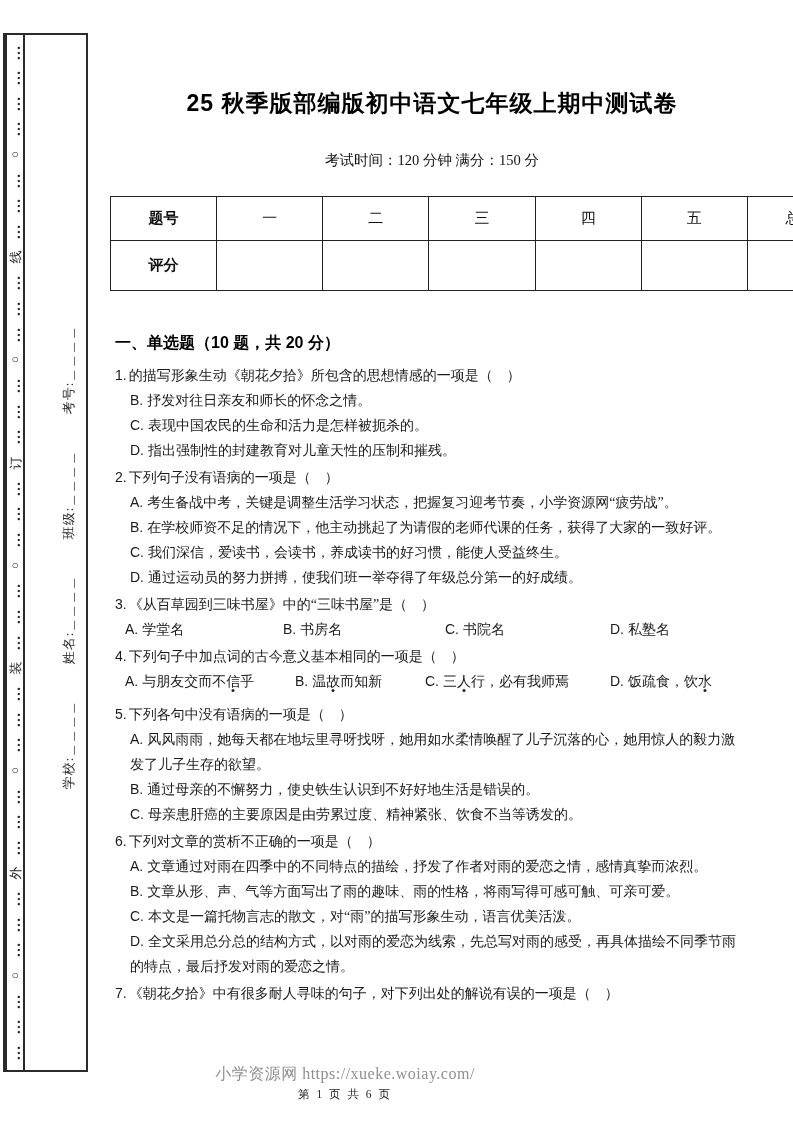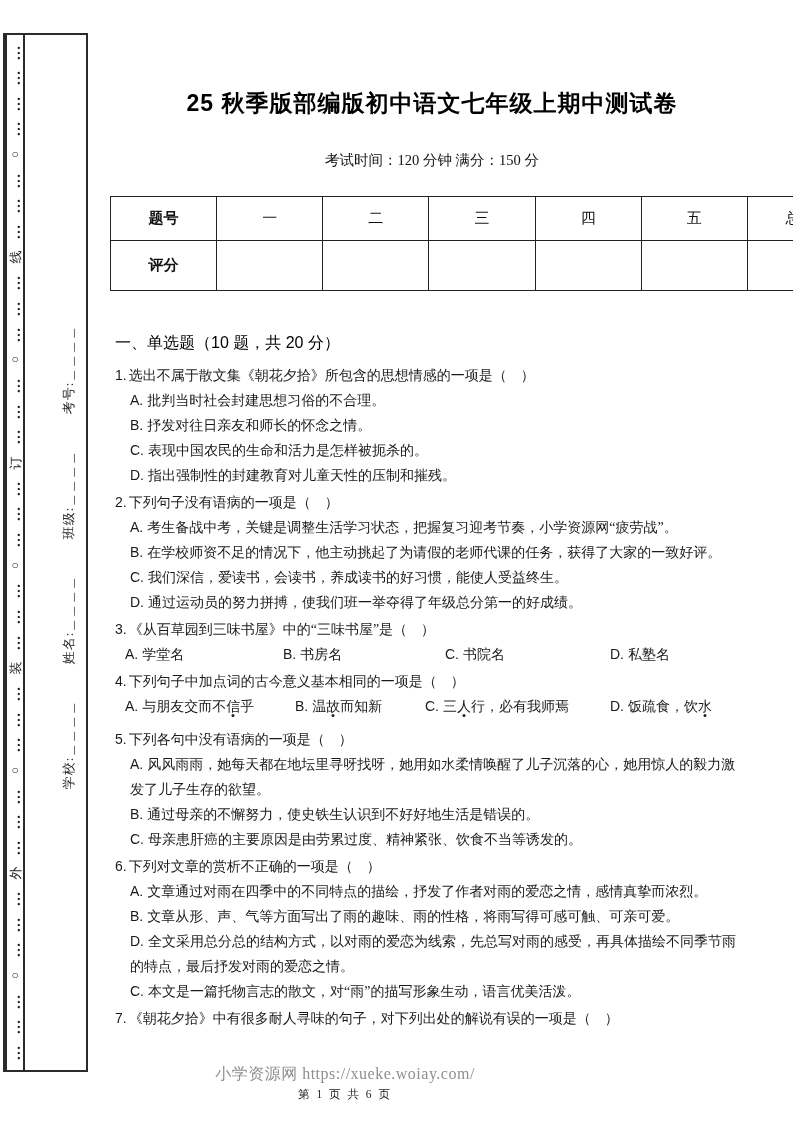--- a/index.html
+++ b/index.html
@@ -43,21 +43,21 @@
     font-size:15px; color:#111;
   }
   table.score tr:nth-child(1) td { height:44px; }
   table.score tr:nth-child(2) td { height:50px; }
   table.score td.rowhead { font-family:"Liberation Sans","DejaVu Sans",sans-serif; font-weight:bold; }
 
   
   .main { position:absolute; left:115px; top:328px; width:627px; font-size:14px; line-height:25px; }
   .section-heading {
     font-family:"Liberation Sans","DejaVu Sans",sans-serif;
-    font-weight:normal; font-size:16px; line-height:30px; margin-bottom:5px; color:#000;
+    font-weight:bold; font-size:16px; line-height:30px; margin-bottom:5px; color:#000;
   }
   .question { margin-top:2px; }
   .stem { line-height:25px; }
   .qnum { font-family:"Liberation Sans","DejaVu Sans",sans-serif; margin-right:2px; }
   .opt { padding-left:15px; line-height:25px; }
   .opt-label { font-family:"Liberation Sans","DejaVu Sans",sans-serif; margin-right:4px; }
   .opt-row { display:grid; grid-template-columns:158px 162px 165px auto; padding-left:10px; line-height:25px; }
   .question[data-qnum="4"] .opt-row { grid-template-columns:170px 130px 185px auto; }
   .question[data-qnum="4"] { margin-bottom:8px; }
   .opt-inline { white-space:nowrap; }
@@ -244,22 +244,21 @@
             <td></td>
           </tr>
         </tbody>
       </table>
   </div>
 
   <div class="main">
     <div class="section-heading">一、单选题（10 题，共 20 分）</div>
     <div id="questions">
         <div class="question" data-qnum="1">
-          <div class="stem"><span class="qnum">1.</span><span>选出不属于散文集《朝花夕拾》所包含的思想情感的一项是（　）</span></div>
-          <div class="opt"><span class="opt-label">A.</span><span>批判当时社会封建思想习俗的不合理。</span></div>
+          <div class="stem"><span class="qnum">1.</span><span>的描写形象生动《朝花夕拾》所包含的思想情感的一项是（　）</span></div>
           <div class="opt"><span class="opt-label">B.</span><span>抒发对往日亲友和师长的怀念之情。</span></div>
           <div class="opt"><span class="opt-label">C.</span><span>表现中国农民的生命和活力是怎样被扼杀的。</span></div>
           <div class="opt"><span class="opt-label">D.</span><span>指出强制性的封建教育对儿童天性的压制和摧残。</span></div>
         </div>
         <div class="question" data-qnum="2">
           <div class="stem"><span class="qnum">2.</span><span>下列句子没有语病的一项是（　）</span></div>
           <div class="opt"><span class="opt-label">A.</span><span>考生备战中考，关键是调整生活学习状态，把握复习迎考节奏，小学资源网“疲劳战”。</span></div>
           <div class="opt"><span class="opt-label">B.</span><span>在学校师资不足的情况下，他主动挑起了为请假的老师代课的任务，获得了大家的一致好评。</span></div>
           <div class="opt"><span class="opt-label">C.</span><span>我们深信，爱读书，会读书，养成读书的好习惯，能使人受益终生。</span></div>
           <div class="opt"><span class="opt-label">D.</span><span>通过运动员的努力拼搏，使我们班一举夺得了年级总分第一的好成绩。</span></div>
@@ -285,22 +284,22 @@
         <div class="question" data-qnum="5">
           <div class="stem"><span class="qnum">5.</span><span>下列各句中没有语病的一项是（　）</span></div>
           <div class="opt"><span class="opt-label">A.</span><span>风风雨雨，她每天都在地坛里寻呀找呀，她用如水柔情唤醒了儿子沉落的心，她用惊人的毅力激发了儿子生存的欲望。</span></div>
           <div class="opt"><span class="opt-label">B.</span><span>通过母亲的不懈努力，使史铁生认识到不好好地生活是错误的。</span></div>
           <div class="opt"><span class="opt-label">C.</span><span>母亲患肝癌的主要原因是由劳累过度、精神紧张、饮食不当等诱发的。</span></div>
         </div>
         <div class="question" data-qnum="6">
           <div class="stem"><span class="qnum">6.</span><span>下列对文章的赏析不正确的一项是（　）</span></div>
           <div class="opt"><span class="opt-label">A.</span><span>文章通过对雨在四季中的不同特点的描绘，抒发了作者对雨的爱恋之情，感情真挚而浓烈。</span></div>
           <div class="opt"><span class="opt-label">B.</span><span>文章从形、声、气等方面写出了雨的趣味、雨的性格，将雨写得可感可触、可亲可爱。</span></div>
+          <div class="opt"><span class="opt-label">C.</span><span>本文是一篇托物言志的散文，对“雨”的描写形象生动，语言优美活泼。</span></div>
           <div class="opt"><span class="opt-label">D.</span><span>全文采用总分总的结构方式，以对雨的爱恋为线索，先总写对雨的感受，再具体描绘不同季节雨的特点，最后抒发对雨的爱恋之情。</span></div>
-          <div class="opt"><span class="opt-label">C.</span><span>本文是一篇托物言志的散文，对“雨”的描写形象生动，语言优美活泼。</span></div>
         </div>
         <div class="question" data-qnum="7">
           <div class="stem"><span class="qnum">7.</span><span>《朝花夕拾》中有很多耐人寻味的句子，对下列出处的解说有误的一项是（　）</span></div>
         </div>
       </div>
   </div>
 
   <div class="footer">
     <div class="footer-site">小学资源网 https://xueke.woiay.com/</div>
     <div class="footer-page">第 1 页 共 6 页</div>

